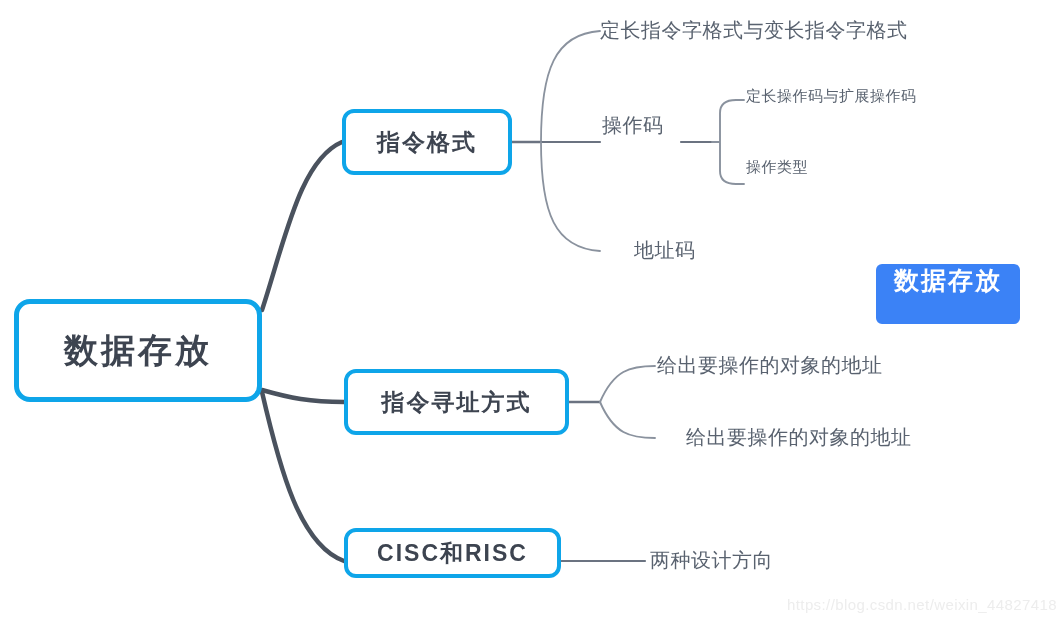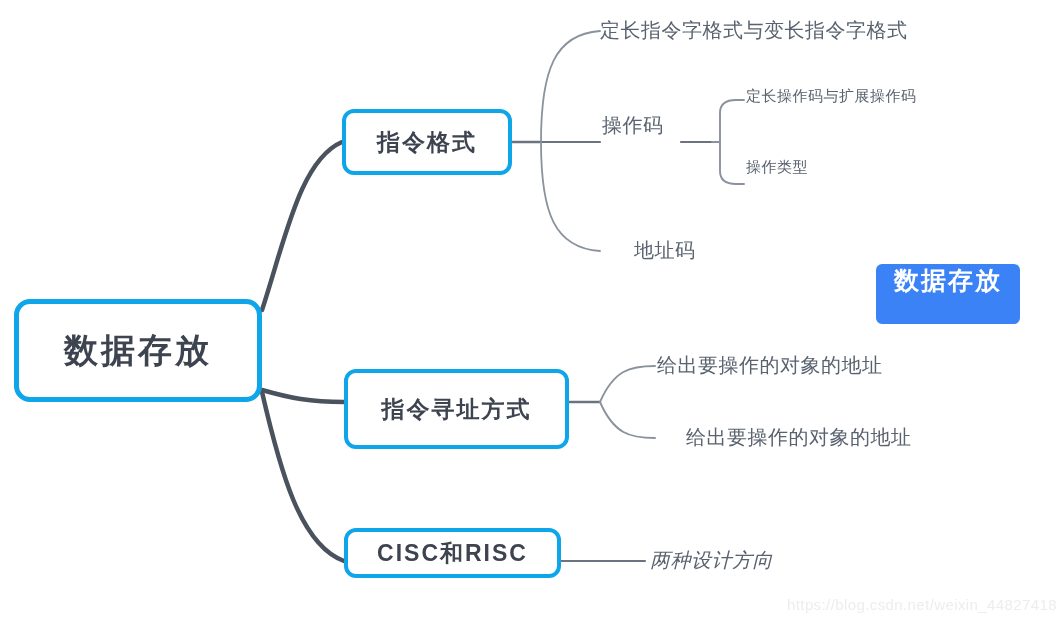--- a/index.html
+++ b/index.html
@@ -112,21 +112,21 @@
   </svg>
 
   <div class="node root" style="left:14px; top:299px; width:248px; height:103px;">
     <span>数据存放</span>
   </div>
 
   <div class="node branch" style="left:342px; top:109px; width:170px; height:66px;">
     <span>指令格式</span>
   </div>
 
-  <div class="node branch" style="left:344px; top:369px; width:225px; height:80px;">
+  <div class="node branch" style="left:344px; top:369px; width:225px; height:66px;">
     <span>指令寻址方式</span>
   </div>
 
   <div class="node branch" style="left:344px; top:528px; width:217px; height:50px;">
     <span>CISC和RISC</span>
   </div>
 
   <div class="leaf" style="left:600px; top:17px;">定长指令字格式与变长指令字格式</div>
 
   <div class="leaf" style="left:602px; top:112px;">操作码</div>
@@ -134,21 +134,21 @@
   <div class="leaf small" style="left:746px; top:87px;">定长操作码与扩展操作码</div>
 
   <div class="leaf small" style="left:746px; top:158px;">操作类型</div>
 
   <div class="leaf" style="left:634px; top:237px;">地址码</div>
 
   <div class="leaf" style="left:657px; top:352px;">给出要操作的对象的地址</div>
 
   <div class="leaf" style="left:657px; top:424px;margin-left:29px;">给出要操作的对象的地址</div>
 
-  <div class="leaf" style="left:650px; top:547px;font-style:italic;">两种设计方向</div>
+  <div class="leaf" style="left:650px; top:547px;">两种设计方向</div>
 
   <div class="badge" style="left:876px; top:264px; width:144px; height:60px;">
     <span>数据存放</span>
   </div>
 
   <div class="watermark" style="left:787px; top:596px;">https://blog.csdn.net/weixin_44827418</div>
 
 </div>
 
 </body></html>

